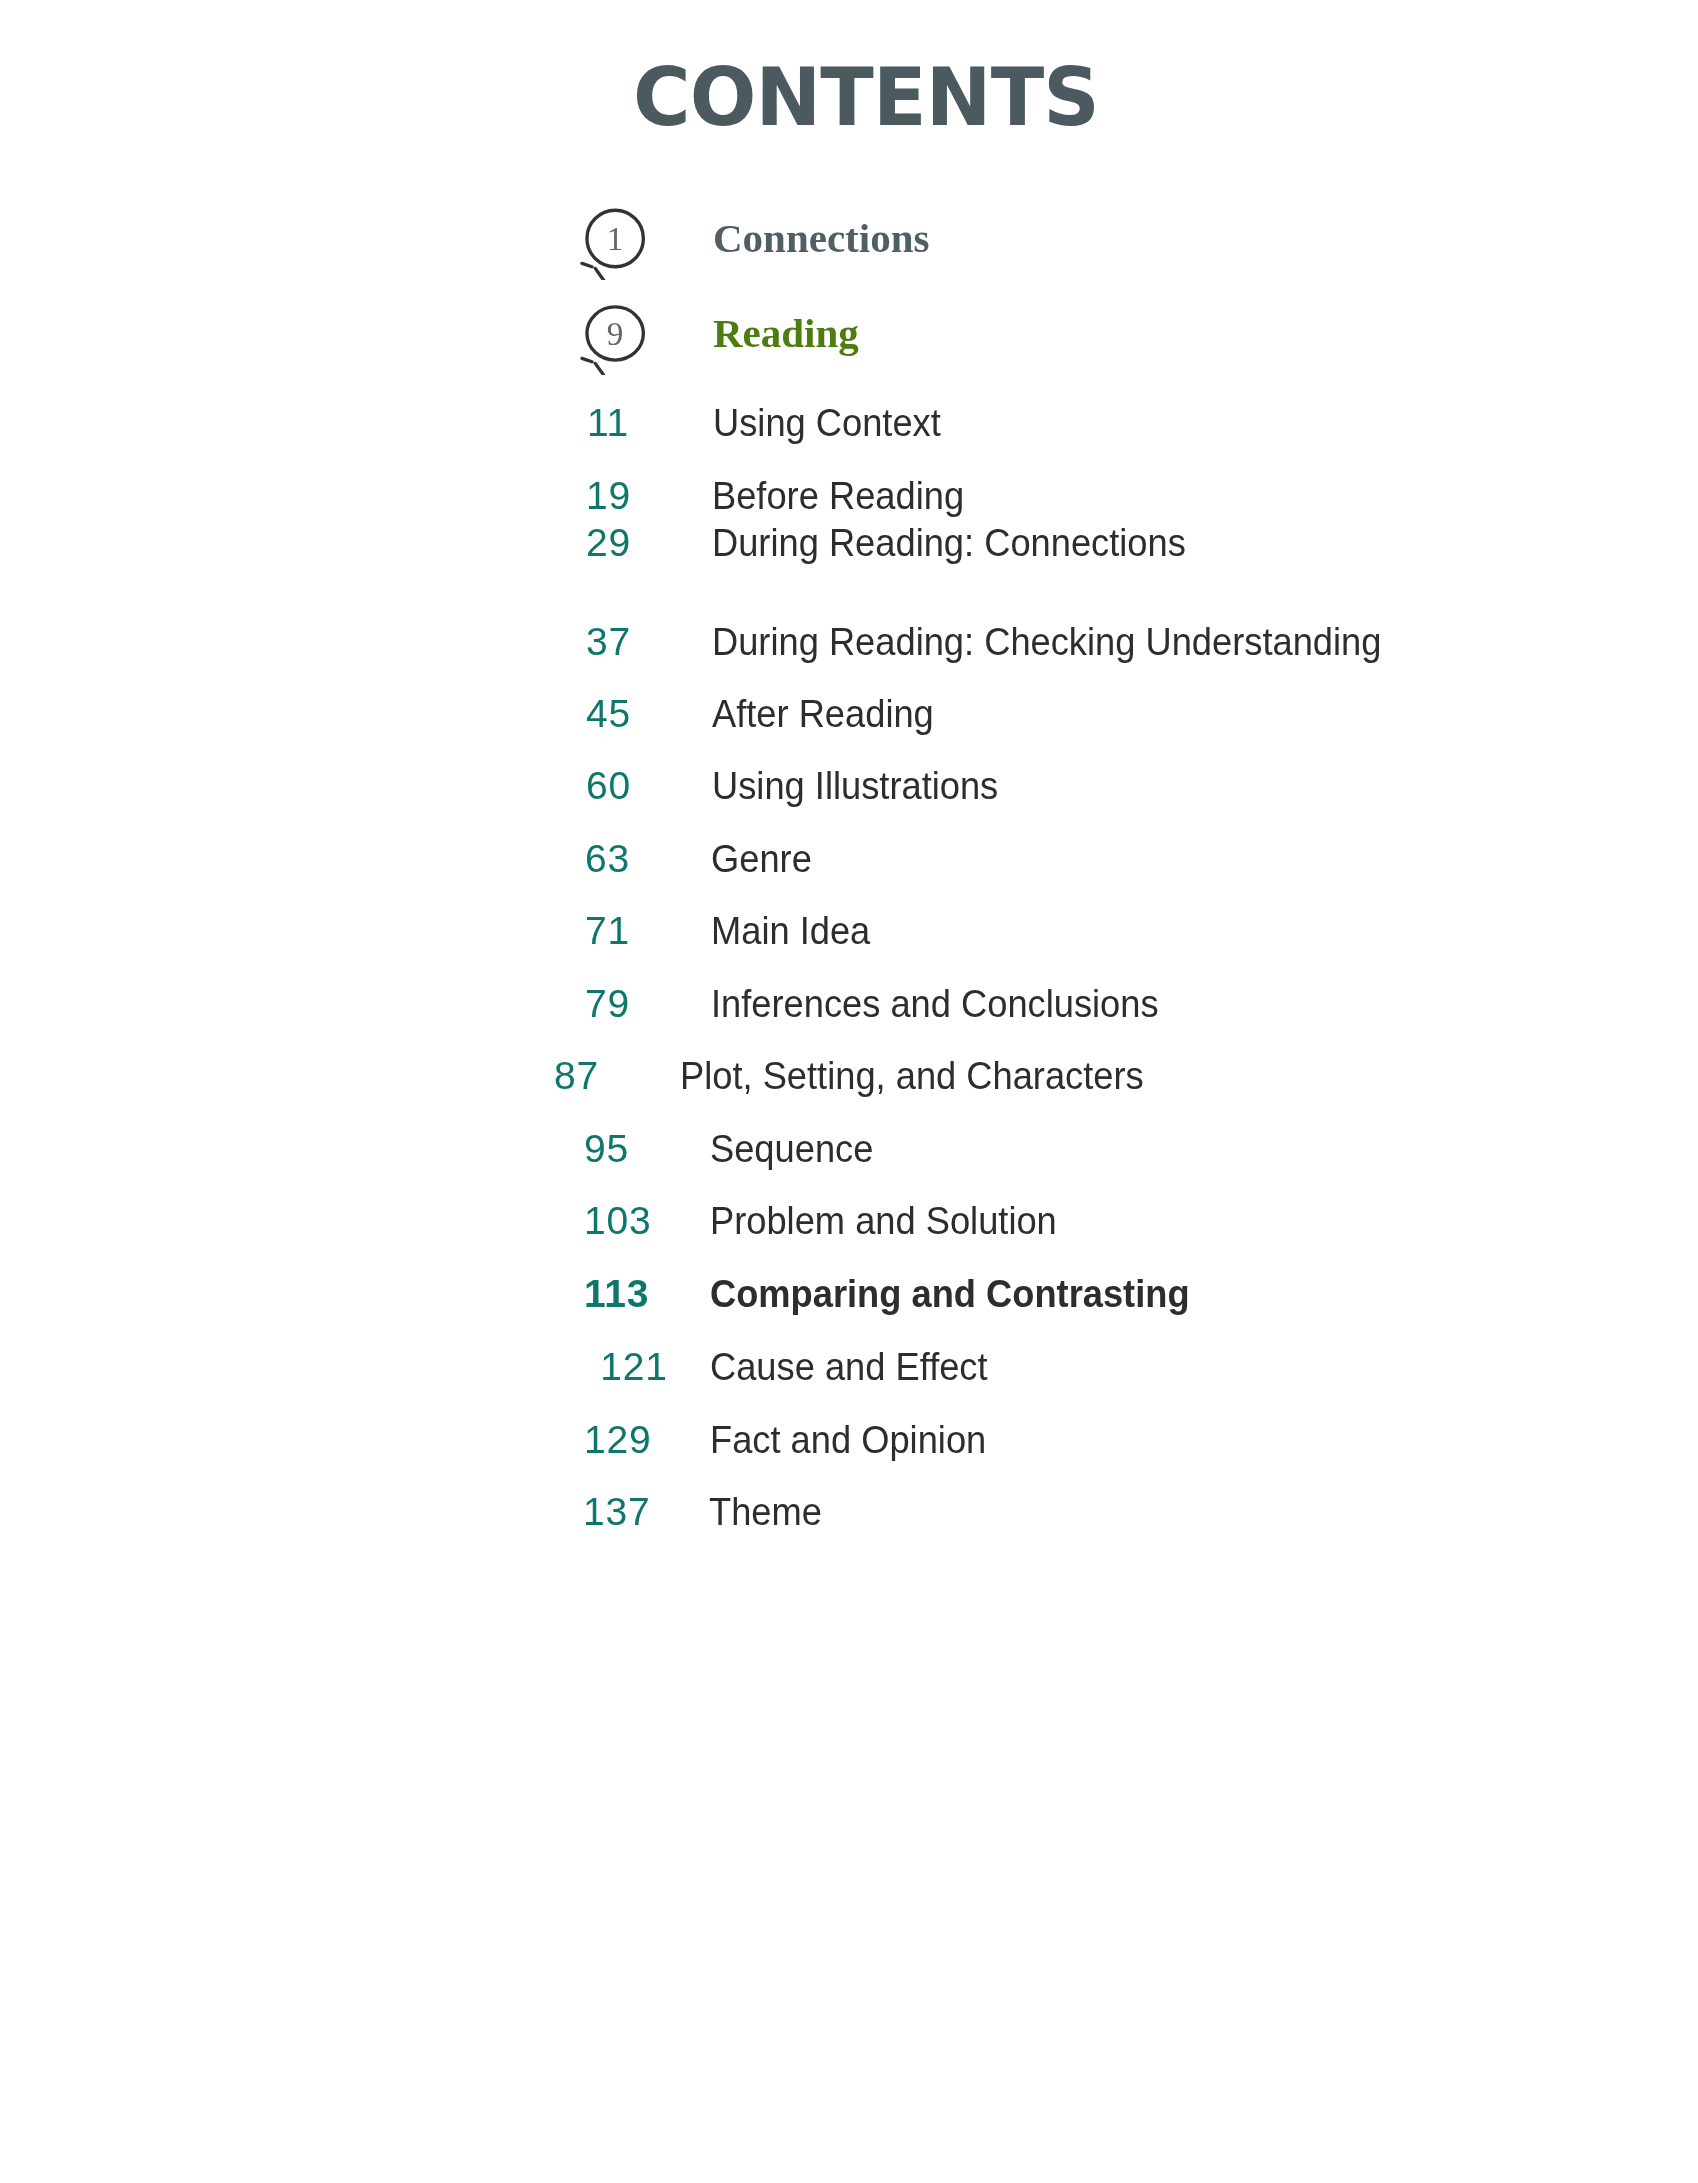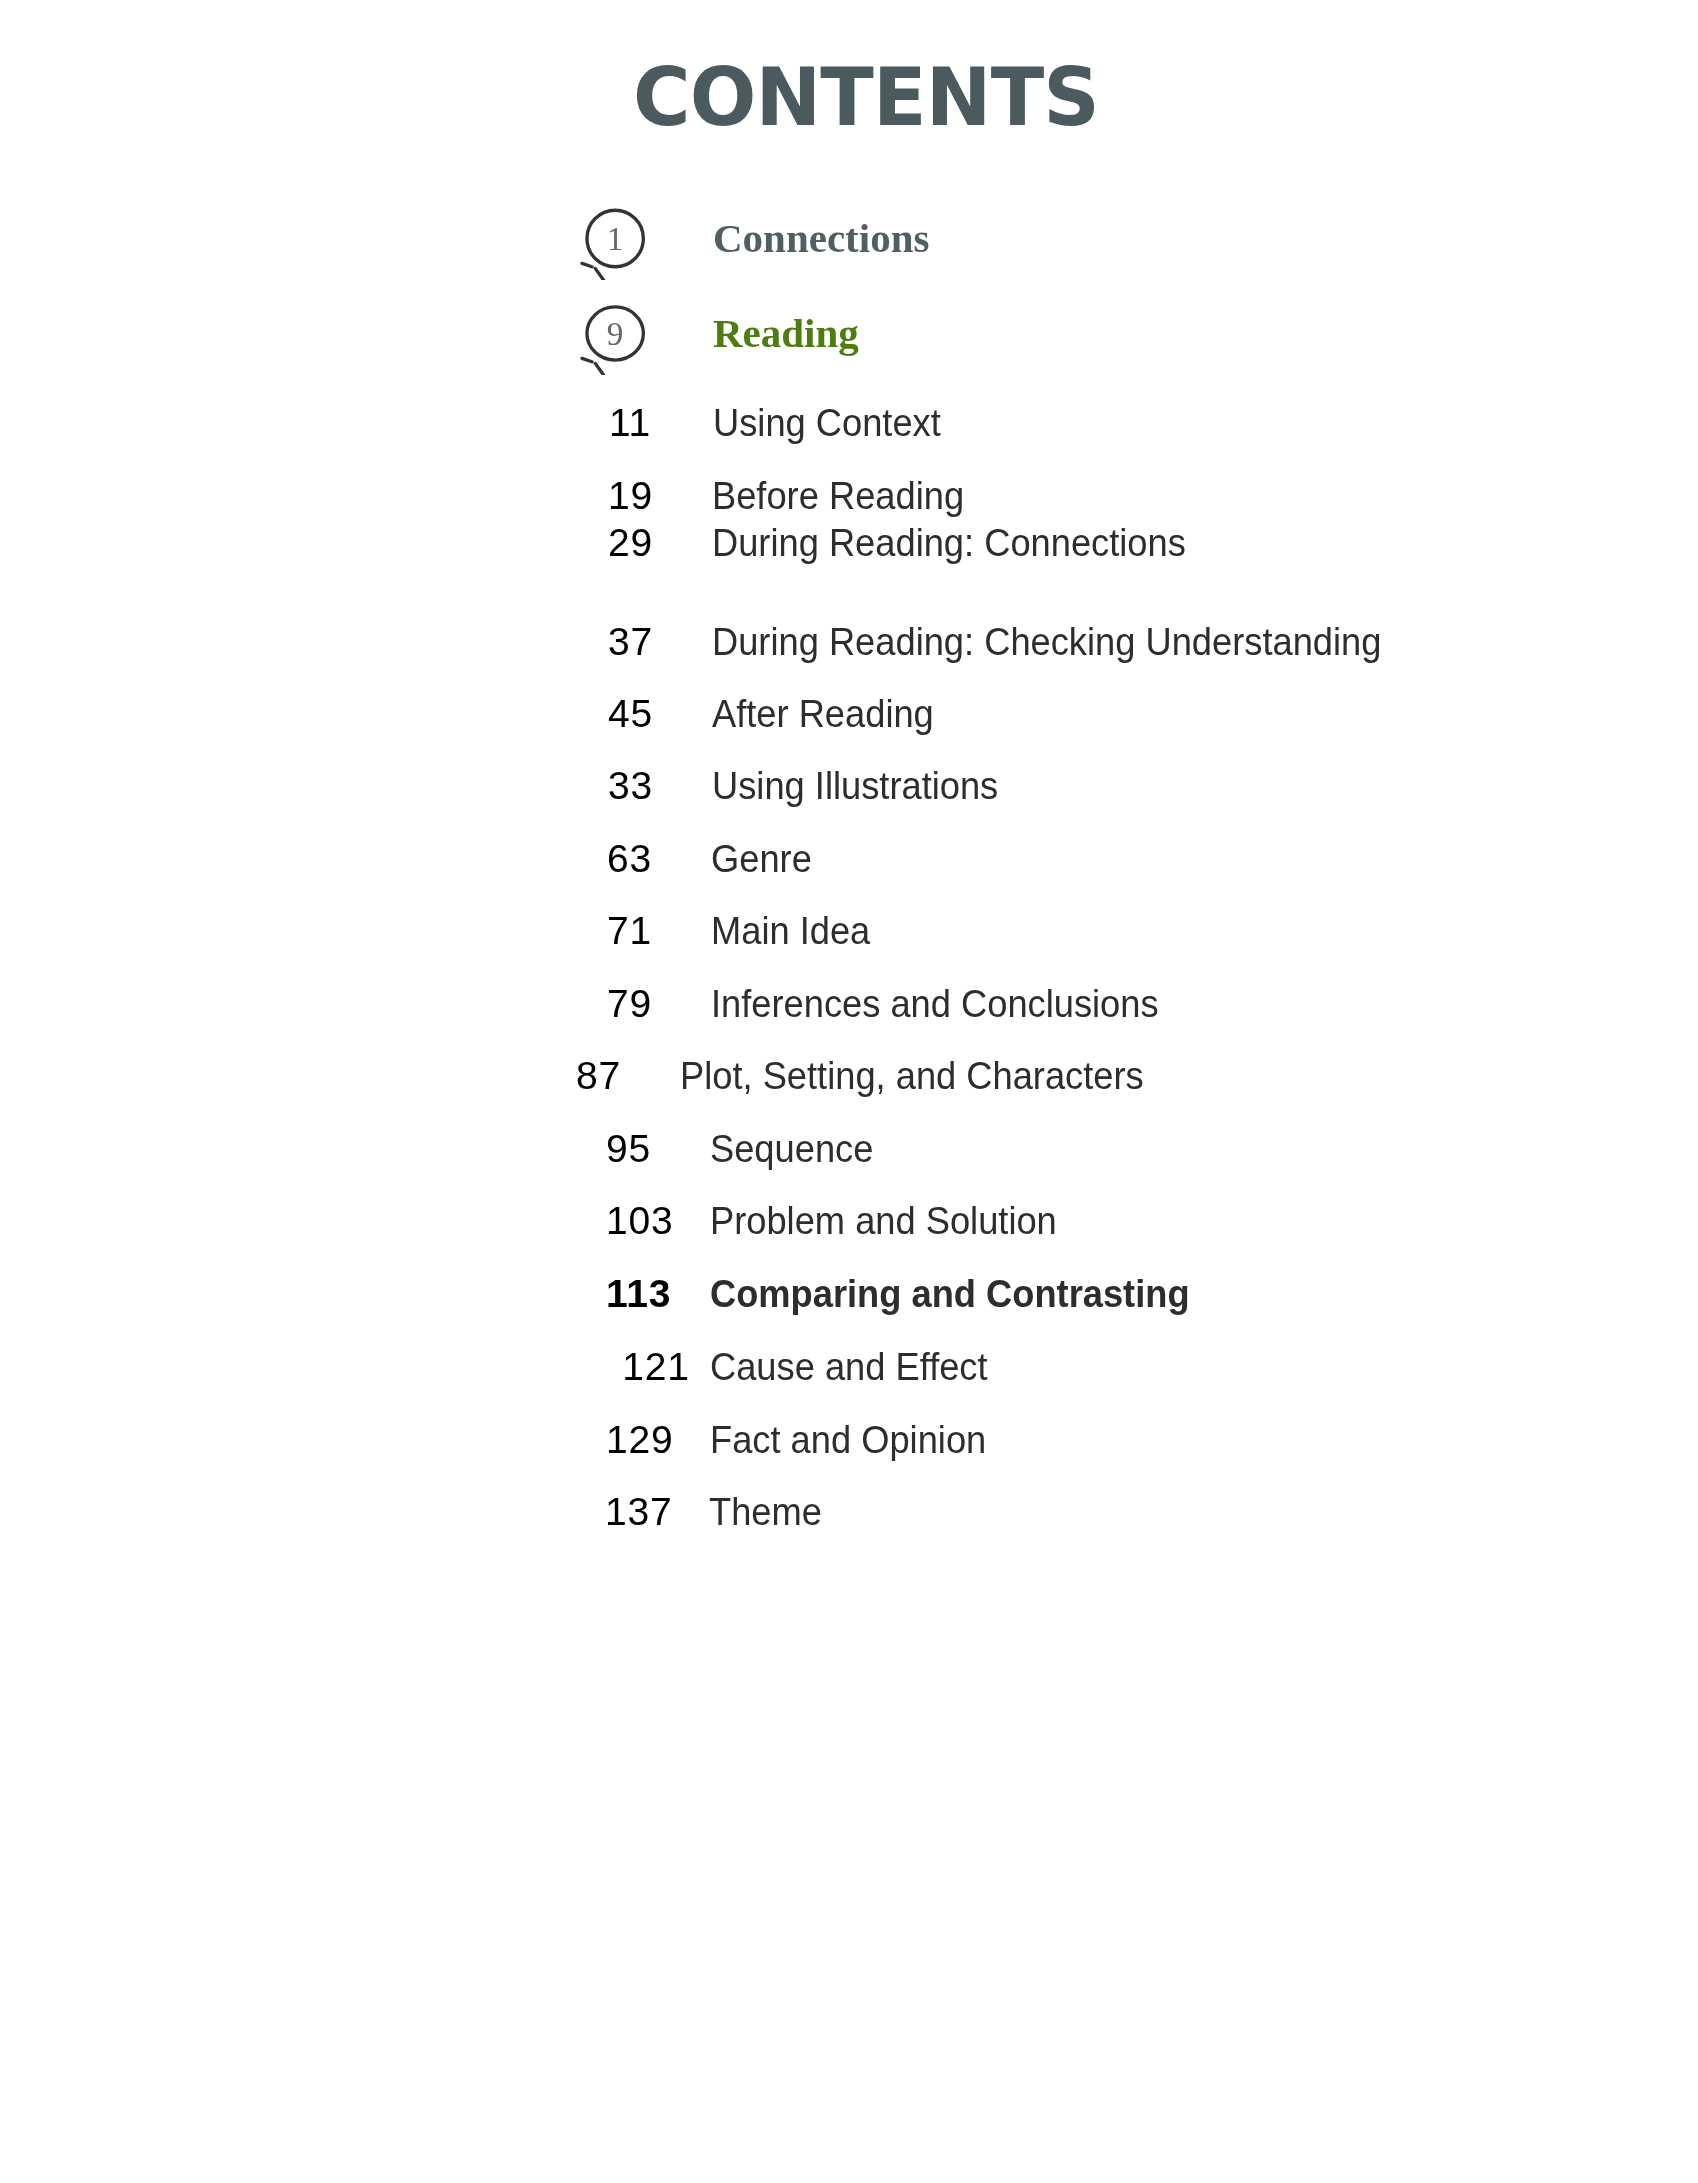--- a/index.html
+++ b/index.html
@@ -25,21 +25,21 @@
     font-family:"Liberation Serif", "DejaVu Serif", serif; font-weight:bold; font-size:41px;
   }
   .section-intro .section-label { color:#4f5f63; }
   .section-reading .section-label { color:#4d7c0f; }
   .entries { position:absolute; left:0; top:0; }
   .entry {
     position:absolute; height:58px; width:1078px;
   }
   .entry-num {
     position:absolute; left:0; top:0; width:100px;
-    font-size:39px; color:#000000; letter-spacing:0.8px;margin-left:22px;
+    font-size:39px; color:#0f766e; letter-spacing:0.8px;
   }
   .entry-label {
     position:absolute; left:126px; top:0;
     font-size:39px; color:#2d2d2d; white-space:nowrap;
     transform-origin:left center; transform:scaleX(0.93);
   }
 </style>
 </head>
 <body>
 
@@ -82,21 +82,21 @@
   </div>
   <div class="entry" style="left:586px; top:620px;">
     <span class="entry-num">37</span>
     <span class="entry-label">During Reading: Checking Understanding</span>
   </div>
   <div class="entry" style="left:586px; top:692px;">
     <span class="entry-num">45</span>
     <span class="entry-label">After Reading</span>
   </div>
   <div class="entry" style="left:586px; top:764px;">
-    <span class="entry-num">33</span>
+    <span class="entry-num">60</span>
     <span class="entry-label">Using Illustrations</span>
   </div>
   <div class="entry" style="left:585px; top:837px;">
     <span class="entry-num">63</span>
     <span class="entry-label">Genre</span>
   </div>
   <div class="entry" style="left:585px; top:909px;">
     <span class="entry-num">71</span>
     <span class="entry-label">Main Idea</span>
   </div>

